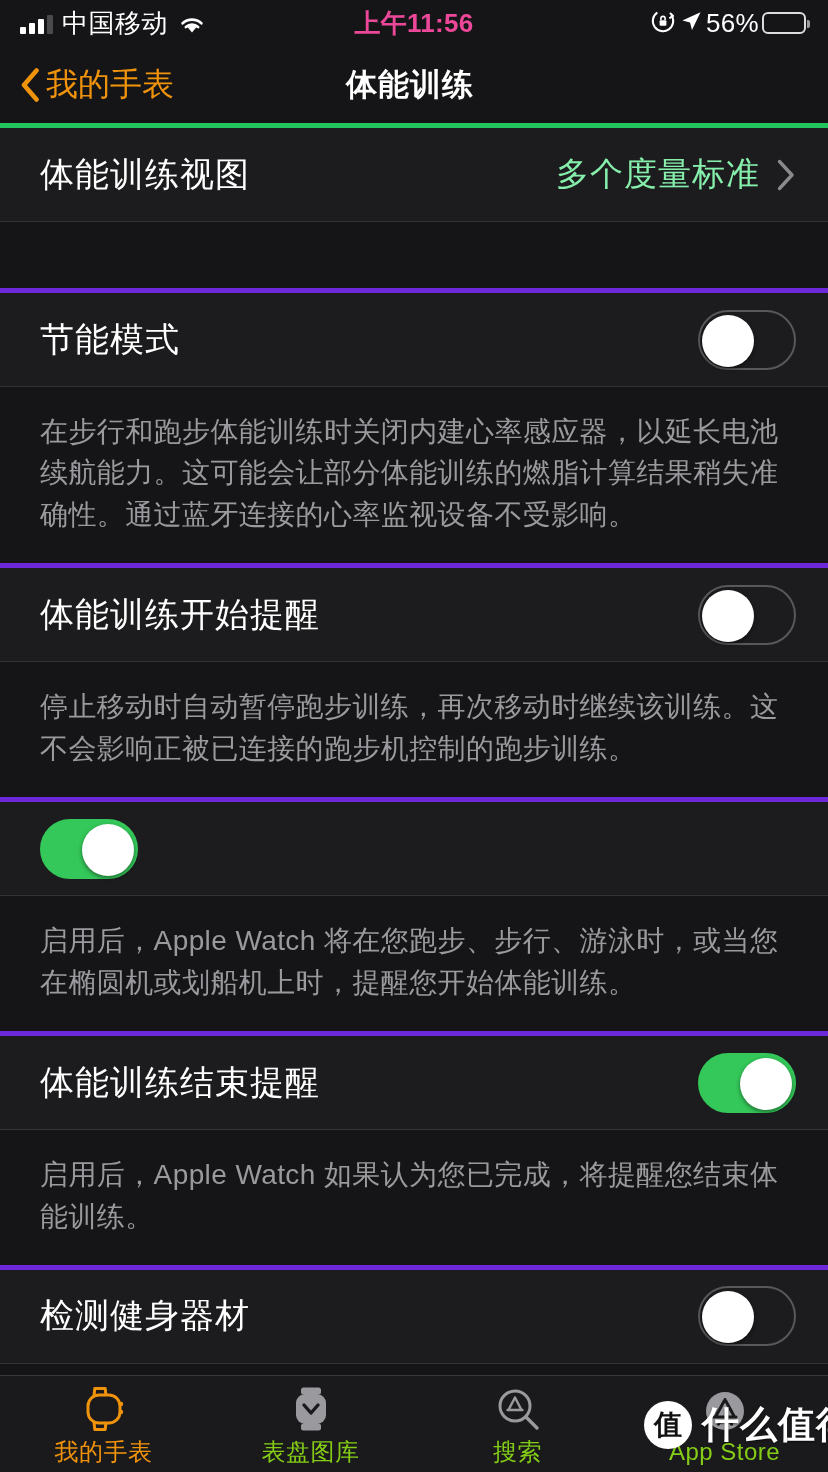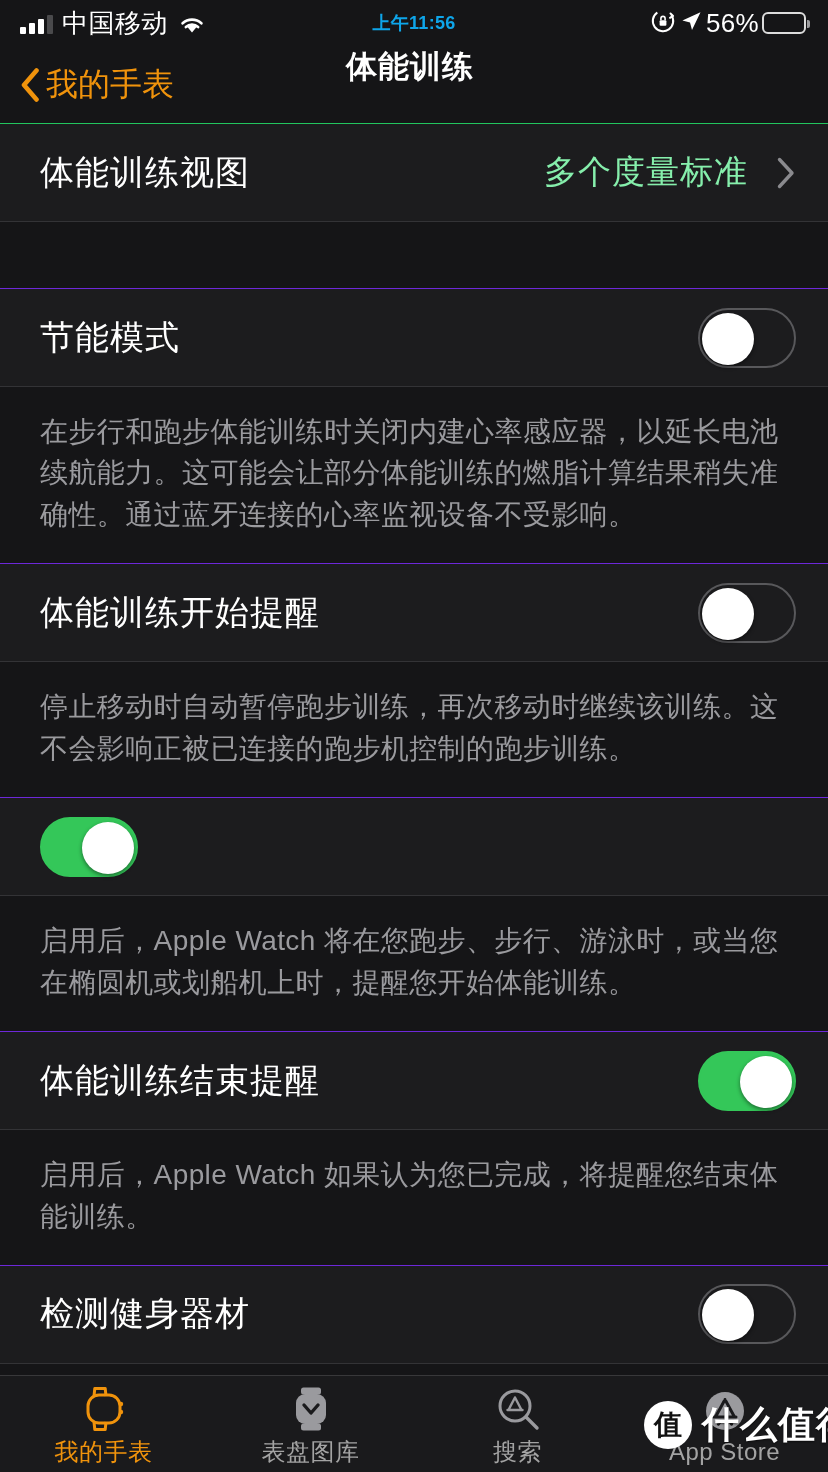--- a/index.html
+++ b/index.html
@@ -32,21 +32,21 @@
   .sig i:nth-child(3){ height:15px; }
   .sig i:nth-child(4){ height:19px; background:#4a4a4c; }
   .carrier { color:#fff; font-size:26px; letter-spacing:0.5px; }
   .wifi { width:30px; height:22px; position:relative; display:inline-block; }
   .wifi svg { position:absolute; left:0; top:2px; }
   .sb-center {
     position:absolute; left:0; right:0; top:0; height:46px;
     display:flex; align-items:center; justify-content:center;
     pointer-events:none;
   }
-  .clock { color:#0ea5e9; font-size:18px; font-weight:bold; letter-spacing:0.3px; }
+  .clock { color:#ec4899; font-size:26px; font-weight:bold; letter-spacing:0.3px; }
   .sb-right {
     margin-left:auto; display:flex; align-items:center; gap:3px;
   }
   .batt-pct { color:#fff; font-size:26px; letter-spacing:0.3px; }
   .batt {
     width:44px; height:22px; border:2px solid #dcdcdc; border-radius:6px;
     position:relative; padding:2px;
   }
   .batt::after {
     content:""; position:absolute; right:-6px; top:6px;
@@ -63,41 +63,41 @@
     padding:0 20px;
   }
   .back {
     display:flex; align-items:center; gap:6px;
     color:#F0930C; font-size:32px;
     z-index:2;
   }
   .back-chev { width:20px; height:34px; display:block; }
   .nav-title {
     position:absolute; left:0; right:8px; top:0; height:77px;
-    display:flex; justify-content:center;
+    display:flex; align-items:center; justify-content:center;
     color:#fff; font-size:31px; font-weight:bold; letter-spacing:1px;
     pointer-events:none;
   }
 
   
   .content {
     flex:1 1 auto;
     background:#151517;
     overflow:hidden;
     position:relative;
   }
   .row {
     background:#1C1C1E;
     min-height:99px;
     display:flex; align-items:center;
     padding:0 32px 0 40px;
-    border-top:1px solid #6d28d9;
+    border-top:5px solid #6d28d9;
     border-bottom:1px solid #333336;
   }
-  .row.first { border-top:1px solid #22c55e;gap:12px; }
+  .row.first { border-top:5px solid #22c55e; }
   .row-label {
     color:#fff; font-size:34px; letter-spacing:1px;
     flex:1 1 auto;
   }
   .row-value {
     color:#86efac; font-size:33px; letter-spacing:1px;
     margin-right:16px;
   }
   .chev-r { width:20px; height:32px; flex:0 0 20px; }
 
@@ -138,21 +138,21 @@
     display:flex;
     position:relative;
   }
   .tab {
     flex:1 1 25%;
     display:flex; flex-direction:column;
     align-items:center; justify-content:center;
     gap:3px;
     padding-top:4px;
   }
-  .tab-label { font-size:24px; letter-spacing:0.5px; color:#a3a3a3; }
+  .tab-label { font-size:24px; letter-spacing:0.5px; color:#84cc16; }
   .tab.active .tab-label { color:#F0930C; }
   .tab-icon { height:48px; display:flex; align-items:center; justify-content:center; }
 
   .watermark {
     position:absolute;
     left:644px; top:1400px;
     display:flex; align-items:center; gap:10px;
     z-index:50;
   }
   .wm-badge {

